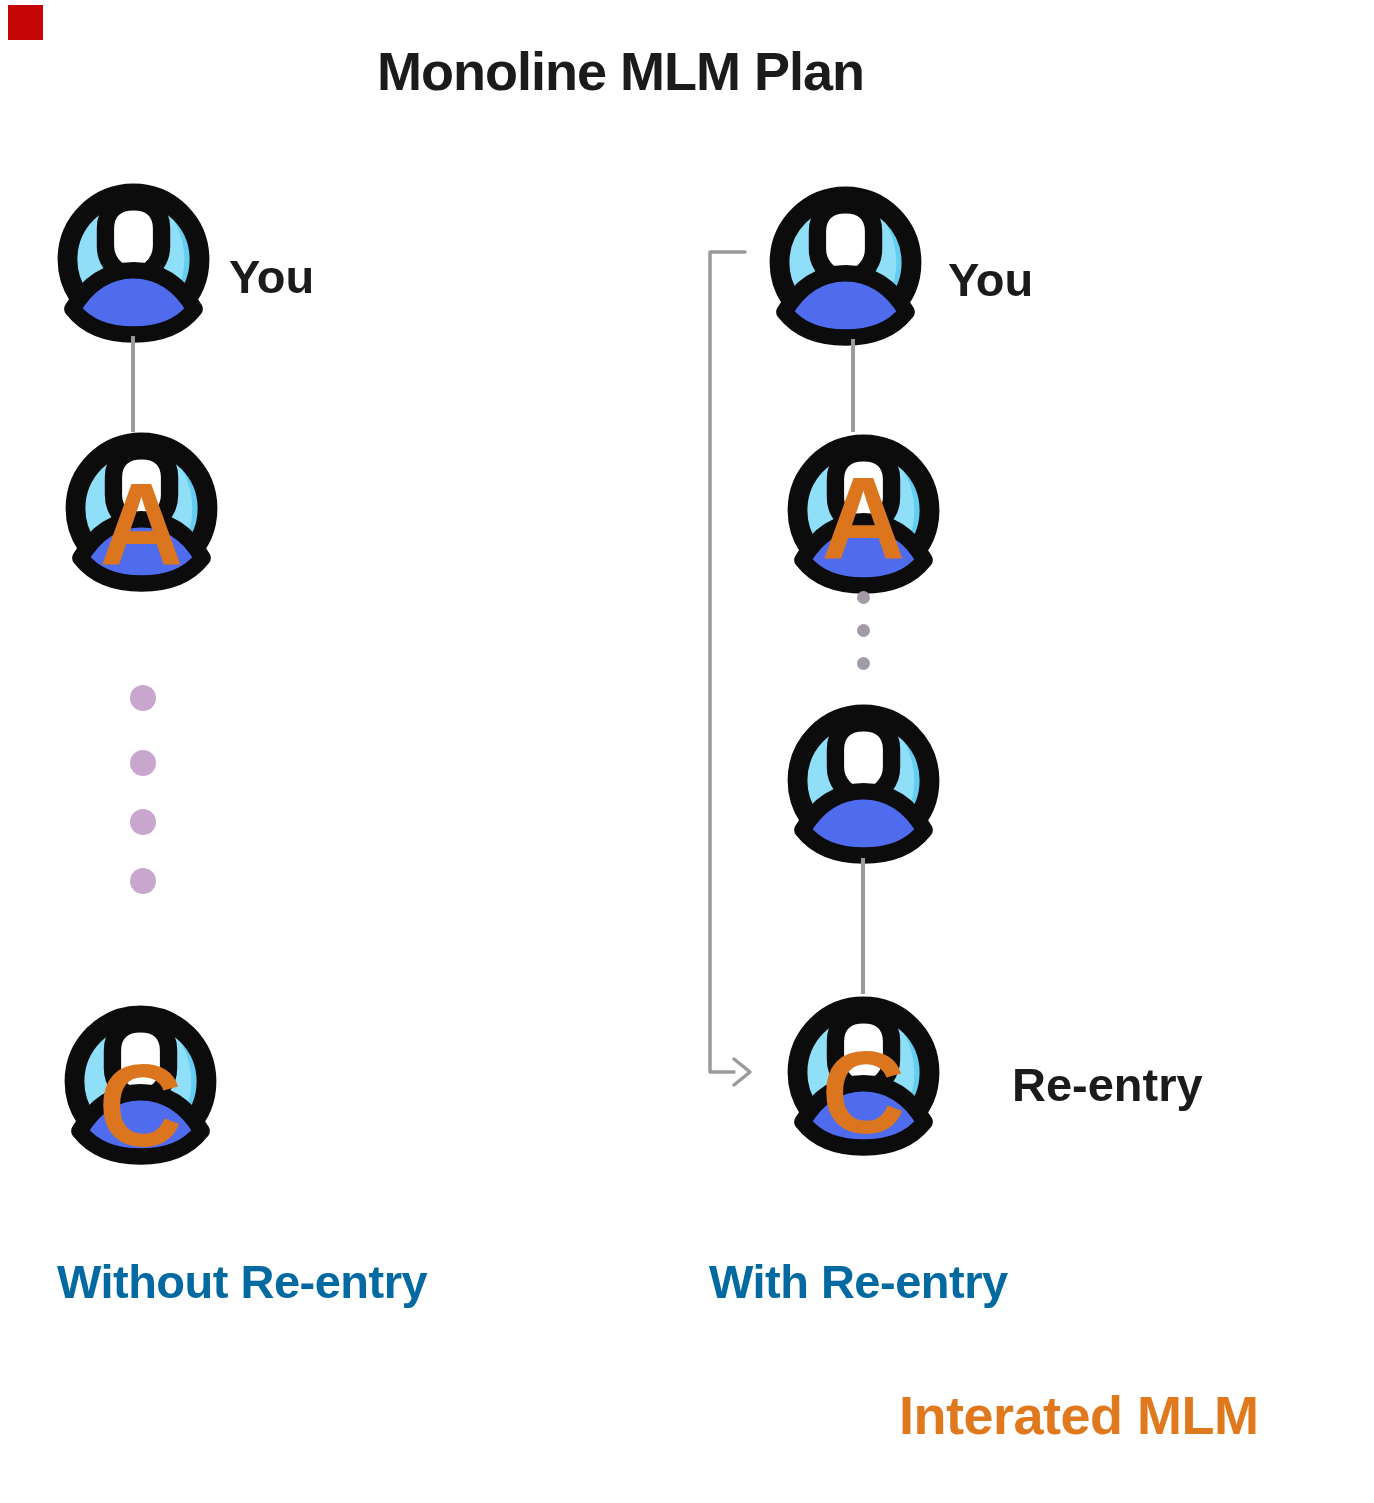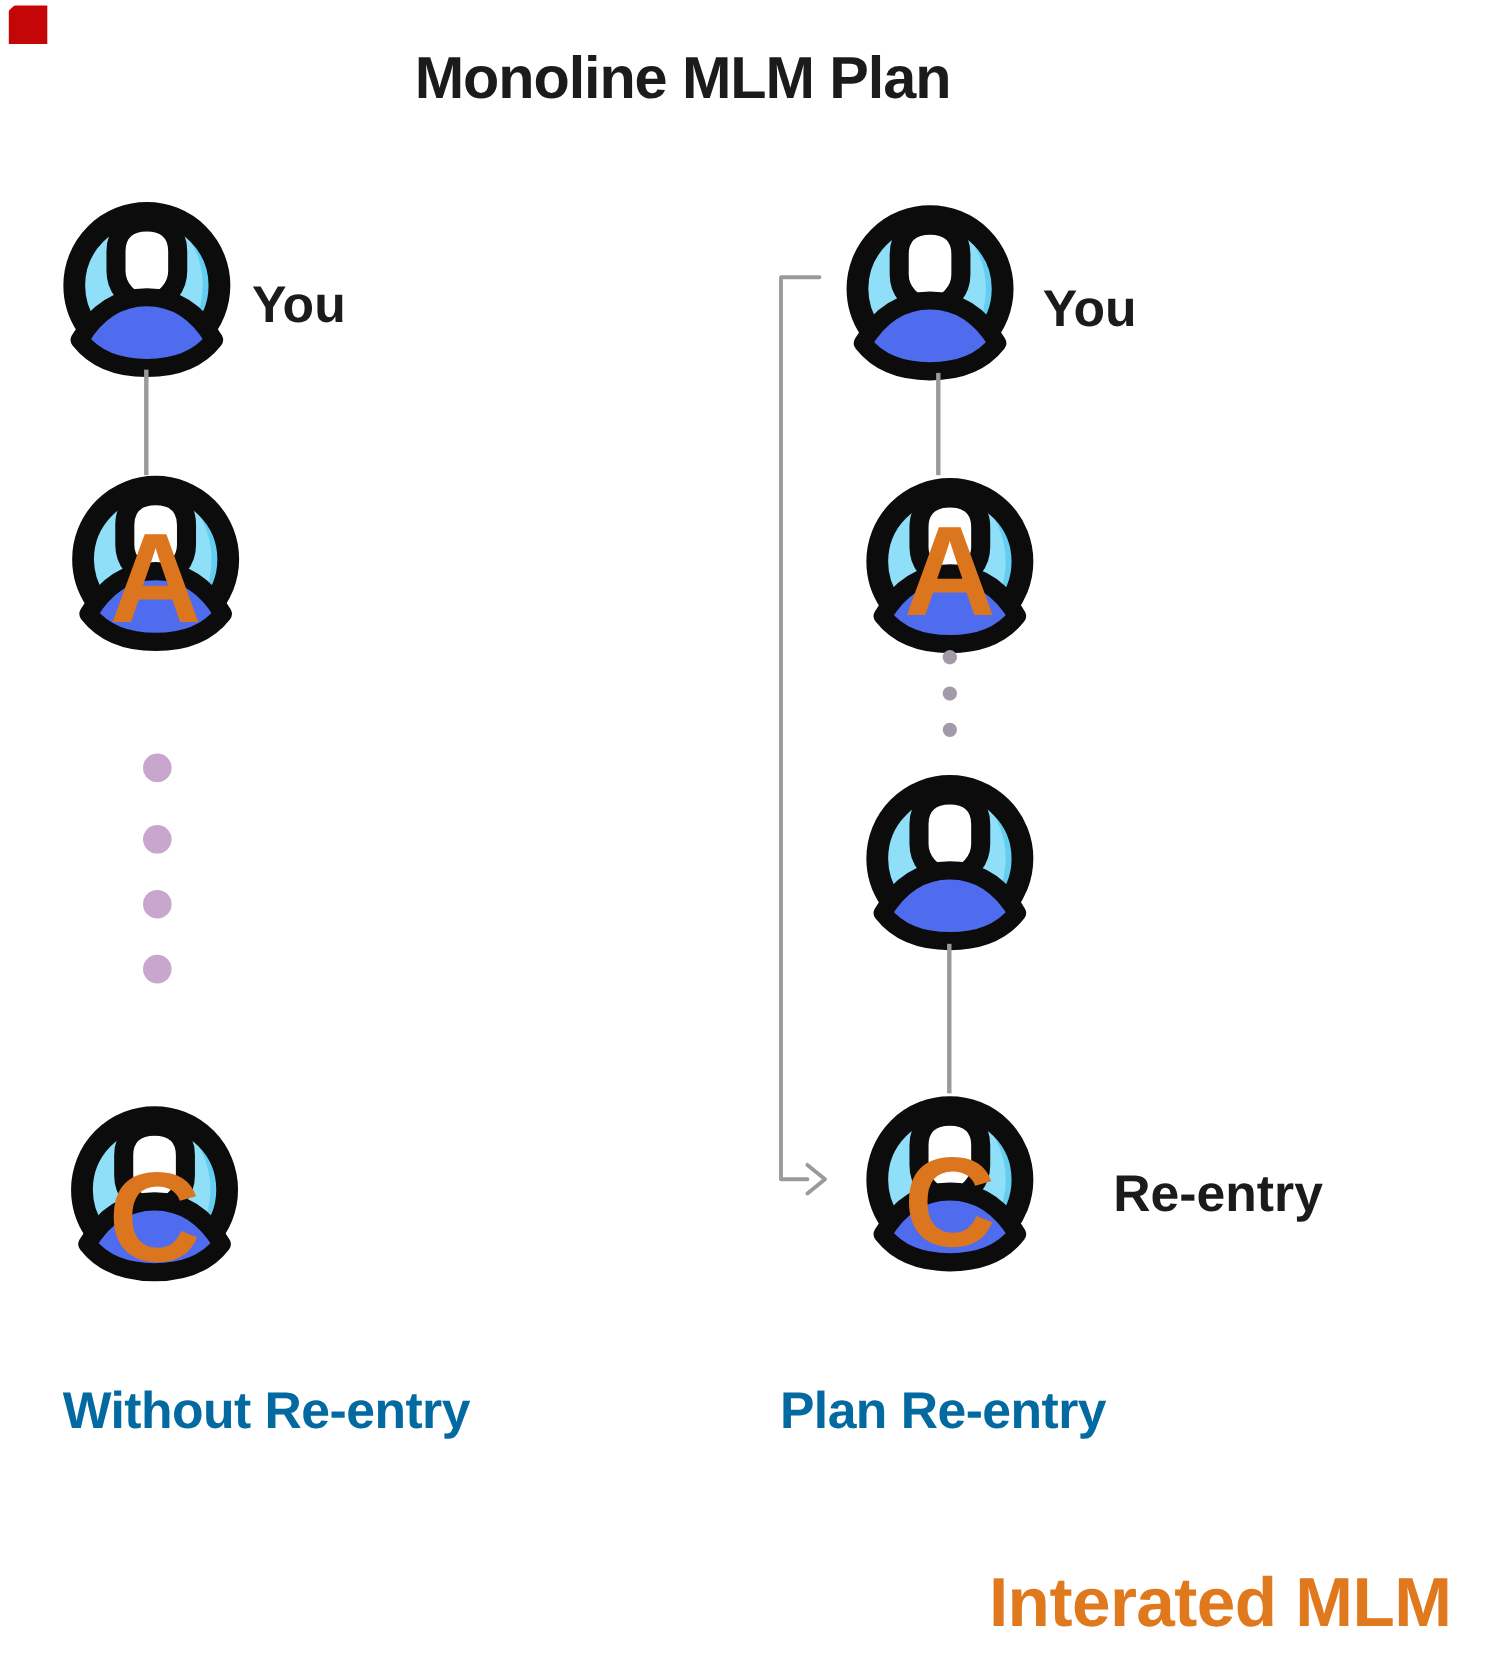--- a/index.html
+++ b/index.html
@@ -2,21 +2,20 @@
 <html><head>
 <meta charset="utf-8">
 <style>
   html,body{margin:0;padding:0;background:#ffffff;}
   .canvas{
     position:relative;
     width:1374px;height:1503px;
     background:#ffffff;
     font-family:"Liberation Sans", sans-serif;
     overflow:hidden;
-    border-radius:30px;
   }
   .defs-svg{position:absolute;width:0;height:0;overflow:hidden;}
   .red-square{
     position:absolute;left:8px;top:5px;width:35px;height:35px;
     background:#c40606;
   }
   .title{
     position:absolute;left:377px;top:42px;margin:0;
     font-size:54px;font-weight:700;letter-spacing:-1px;
     color:#1b1b1d;line-height:1.1;white-space:nowrap;
@@ -33,22 +32,22 @@
     font-size:47px;font-weight:600;color:#1b1b1d;
     line-height:1.1;white-space:nowrap;margin-top:17px;
   }
   .caption{
     position:absolute;
     font-size:47px;font-weight:700;letter-spacing:-0.5px;
     color:#0369a1;line-height:1.1;white-space:nowrap;
   }
   .watermark{
     position:absolute;left:899px;top:1386px;
-    font-size:63px;font-weight:700;letter-spacing:-0.5px;
-    color:#e0791d;line-height:1.1;white-space:nowrap;margin-top:37px;
+    font-size:54px;font-weight:700;letter-spacing:-0.5px;
+    color:#e0791d;line-height:1.1;white-space:nowrap;
   }
   .vline{position:absolute;width:4px;background:#9a9a9a;}
   .dot{position:absolute;border-radius:50%;}
   .dot.big{width:26px;height:26px;background:#c9a6ce;}
   .dot.small{width:13px;height:13px;background:#a39aa9;}
   .bracket{position:absolute;left:694px;top:240px;width:90px;height:860px;overflow:visible;}
 </style>
 </head>
 <body>
 
@@ -139,18 +138,18 @@
     <span class="vline" style="left:861px;top:858px;height:136px;"></span>
 
     <div class="avatar" style="left:781px;top:990px;">
       <svg viewBox="0 0 100 100">
           <use href="#user-avatar" xlink:href="#user-avatar"></use>
         </svg>
       <span class="letter" style="bottom:4px;">C</span>
     </div>
     <span class="node-label" style="left:1012px;top:1042px;">Re-entry</span>
 
-    <span class="caption" style="left:709px;top:1256px;">Plan Re-entry</span>
+    <span class="caption" style="left:709px;top:1256px;">With Re-entry</span>
   </section>
 
   <span class="watermark">Interated MLM</span>
 
 </div>
 
 </body></html>

